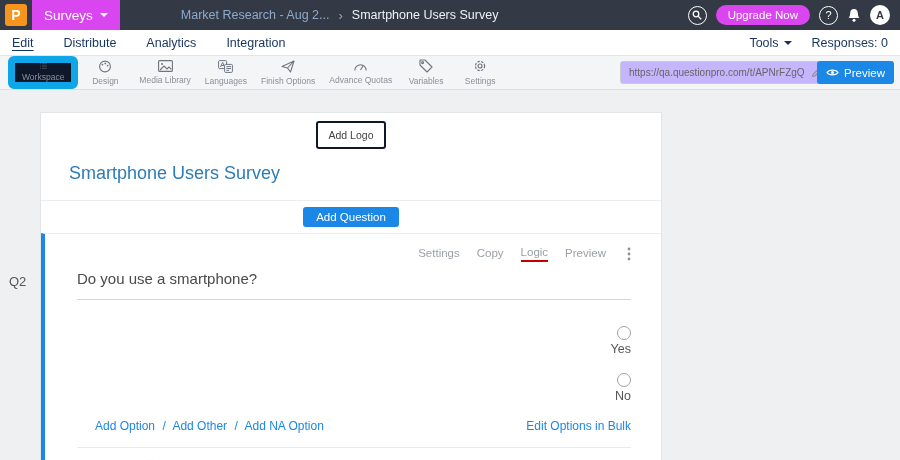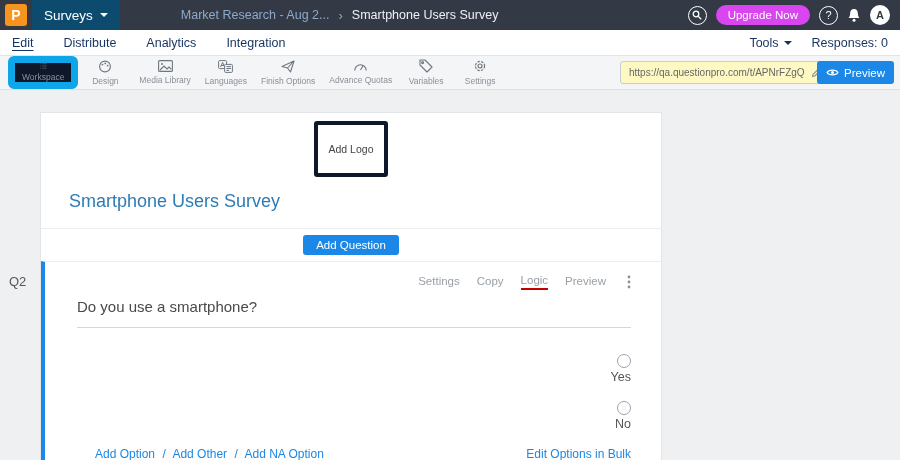--- a/index.html
+++ b/index.html
@@ -9,21 +9,21 @@
     background:#eef0f2;
     overflow:hidden;
     position:relative;
   }
 
   
   .topbar { height:30px; background:#333a46; display:flex; align-items:center; justify-content:space-between; }
   .topbar-left { display:flex; align-items:center; height:100%; }
   .logo-sq { width:22px; height:22px; margin-left:5px; background:#f7941e; border-radius:3px;
              color:#fff; font-weight:bold; font-size:14px; display:flex; align-items:center; justify-content:center; }
-  .product-switch { height:30px; background:#0c4a6e; color:#fff; display:flex; align-items:center;
+  .product-switch { height:30px; background:#d946ef; color:#fff; display:flex; align-items:center;
                     gap:7px; padding:0 12px; margin-left:5px; font-size:13.5px; cursor:pointer; }
   .caret-down { width:0; height:0; border-left:4px solid transparent; border-right:4px solid transparent;
                 border-top:4.5px solid currentColor; display:inline-block; }
   .breadcrumb { display:flex; align-items:center; margin-left:16px; font-size:12.5px; }
   .crumb-parent { color:#8ea9c9;margin-left:45px; }
   .crumb-sep { color:#9aa4b2; margin:0 9px; font-size:13px; }
   .crumb-current { color:#eef1f5; }
 
   .topbar-right { display:flex; align-items:center; gap:9px; padding-right:10px; }
   .ring-icon { width:19px; height:19px; border:1.4px solid #fff; border-radius:50%;
@@ -43,36 +43,36 @@
   .tools-label { display:flex; align-items:center; gap:5px; cursor:pointer; color:#16335f; }
   .responses { color:#16335f; }
 
   
   .toolbar { height:34px; background:#f4f5f6; border-bottom:1px solid #dcdfe3;
              display:flex; align-items:stretch; padding-left:8px; position:relative; }
   .tool { min-width:54px; padding:0 7px; display:flex; flex-direction:column; align-items:center;
           justify-content:center; gap:3px; color:#6e7680; cursor:pointer; }
   .tool .tlabel { font-size:8.5px; color:#8a9099; white-space:nowrap; }
   .tool.selected { border:7px solid #0ea5e9; background:#0f172a; border-radius:6px; }
-  .url-wrap { position:absolute; right:72px; top:5px; width:208px; height:23px; background:#fef9c3;
+  .url-wrap { position:absolute; right:72px; top:5px; width:208px; height:23px; background:#c4b5fd;
               border:1px solid #c9ccd1; border-radius:3px; display:flex; align-items:center; padding:0 5px 0 8px; }
   .url-wrap input { border:none; outline:none; flex:1; font-size:10px; color:#666;
                     font-family:inherit; background:transparent; }
   .preview-btn { position:absolute; right:6px; top:5px; height:23px; background:#1b87e6; color:#fff;
                  border:none; border-radius:3px; font-size:11.5px; font-family:inherit;
                  display:flex; align-items:center; gap:5px; padding:0 9px; cursor:pointer; }
 
   
   .main { position:relative; height:370px; }
   .q-number { position:absolute; left:9px; top:162px; font-size:13px; color:#555; }
 
   .card { margin:22px 0 0 40px; width:622px; background:#fff; border:1px solid #e2e4e7; }
   .card-top { text-align:center; padding-top:8px; }
-  .add-logo-btn { font-size:10.5px; color:#444; background:#fff; border:4px solid #0f172a;
-                  border-radius:3px; padding:18px 11px; font-family:inherit; cursor:pointer; }
+  .add-logo-btn { font-size:10.5px; color:#444; background:#fff; border:2px solid #0f172a;
+                  border-radius:3px; padding:6px 11px; font-family:inherit; cursor:pointer; }
   .survey-title { font-size:18px; font-weight:normal; color:#2e7cb5; text-align:left;
                   margin:14px 0 16px 28px; }
   .hdr-divider { border-top:1px solid #ebedef; }
   .aq-row { text-align:center; padding:6px 0; }
   .aq-btn { background:#1b87e6; color:#fff; border:none; border-radius:3px; font-size:11.5px;
             padding:4px 13px; font-family:inherit; cursor:pointer; }
 
   .question-block { border-top:1px solid #ebedef; border-left:4px solid #1b87e6;
                     padding:12px 30px 13px 32px; }
   .q-tabs { display:flex; justify-content:flex-end; align-items:center; gap:17px;

